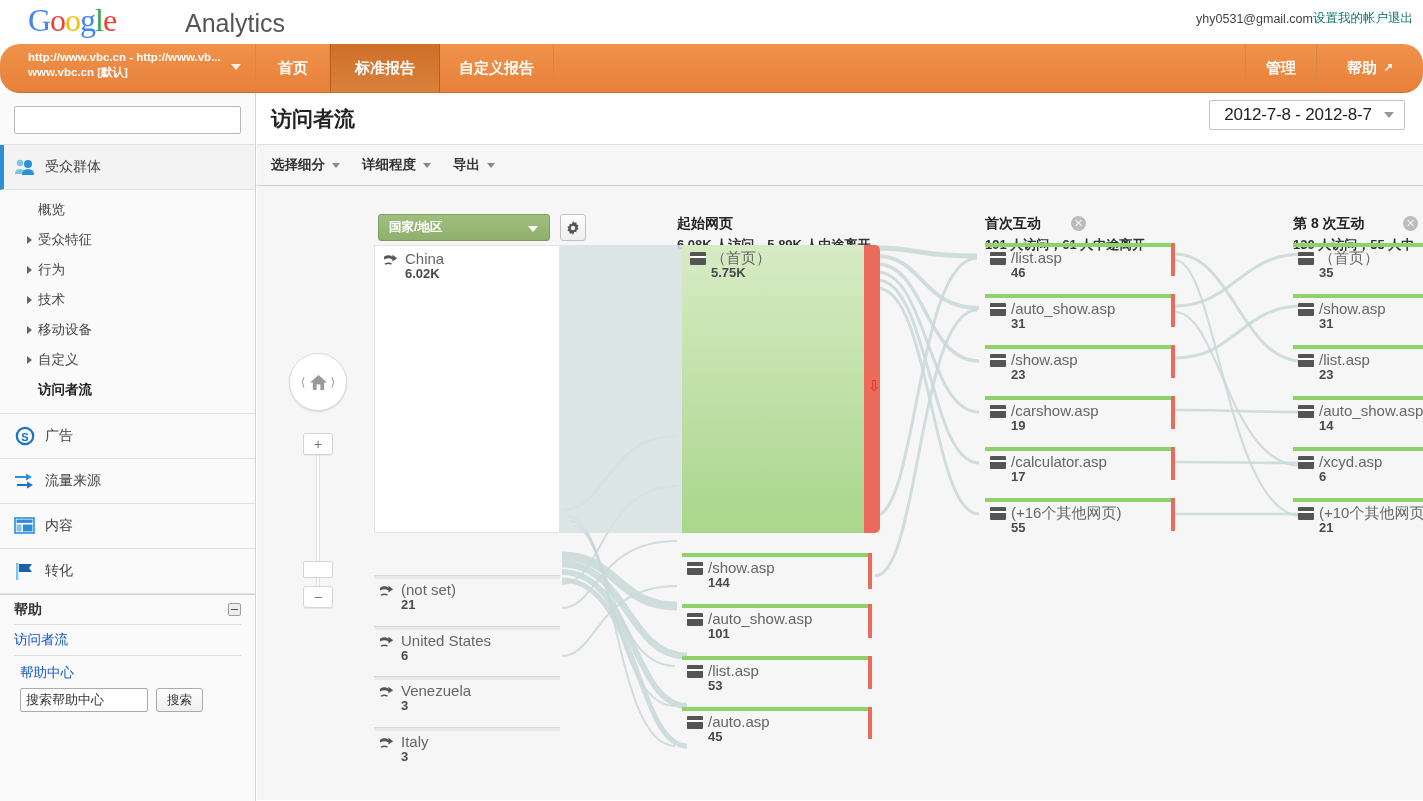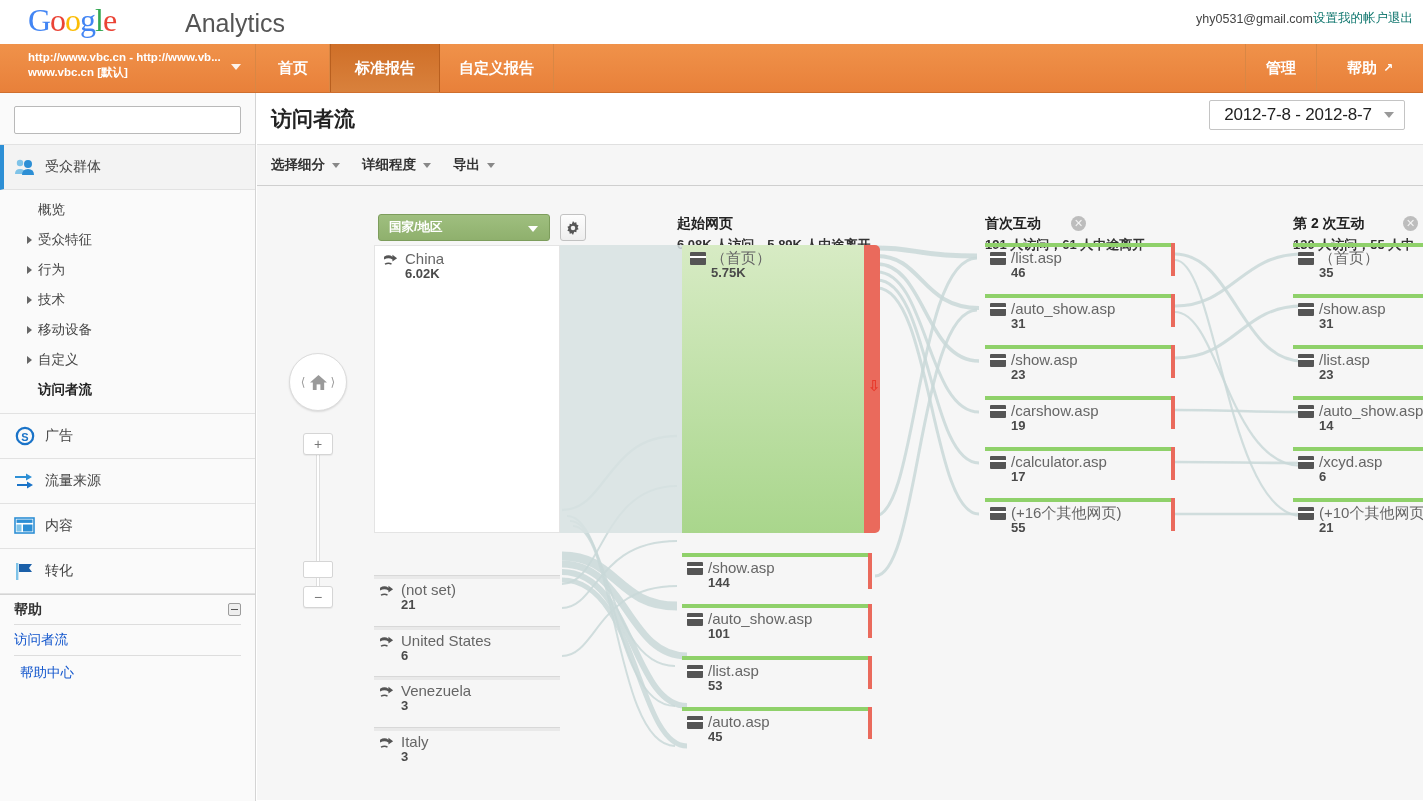--- a/index.html
+++ b/index.html
@@ -42,20 +42,21 @@
     display: flex; align-items: center; 
   }
   #account-area .email { color: #444; }
   #account-area a { color: #0f766e; text-decoration: none; cursor: pointer; }
 
   
   #orangebar {
     position: absolute; left: 0; top: 44px; width: 1423px; height: 49px;
     background: linear-gradient(to bottom, #f0924a 0%, #e8803a 100%);
     border-bottom: 1px solid #cf6f2e;
+    border-radius: 20px;
   }
   #profile-select {
     position: absolute; left: 0; top: 0; width: 256px; height: 48px;
     border-right: 1px solid #d98744;
     cursor: pointer;
     color: #fff;
   }
   #profile-select .ptext {
     position: absolute; left: 28px; top: 6px; width: 200px;
     font-size: 11.5px; font-weight: bold; line-height: 15px;
@@ -506,20 +507,24 @@
     <span>转化</span>
   </div>
 
   <div id="help-panel">
     <div id="help-head">
       <span>帮助</span>
       <span id="help-collapse"></span>
     </div>
     <div id="help-link">访问者流</div>
     <div id="help-center">帮助中心</div>
+    <div id="help-search-row">
+      <input id="help-search-input" value="搜索帮助中心" style="">
+      <button id="help-search-btn">搜索</button>
+    </div>
   </div>
 </div>
 
 <div id="main">
 
   <div id="page-head">
     <div id="page-title">访问者流</div>
     <div id="daterange">
       <span class="dr-text">2012-7-8 - 2012-8-7</span>
       <span class="caret"></span>
@@ -614,21 +619,21 @@
       <div class="ch-sub">6.08K 人访问，5.89K 人中途离开</div>
     </div>
 
     <div class="col-head" style="left:728px;">
       <div class="ch-title">首次互动</div>
       <div class="ch-sub">191 人访问，61 人中途离开</div>
       <div class="ch-close" style="left:86px;">✕</div>
     </div>
 
     <div class="col-head" style="left:1036px;">
-      <div class="ch-title">第 2 次互动</div>
+      <div class="ch-title">第 8 次互动</div>
       <div class="ch-sub">130 人访问，55 人中</div>
       <div class="ch-close" style="left:110px;">✕</div>
     </div>
 
     <div class="block-china" style="left:117px; top:59px; width:186px; height:288px;">
       <div class="node-label" style="left:8px; top:6px;">
         <svg class="ctry-icon" viewBox="0 0 18 15">
           <path d="M1 4 q5 -3 9 0 l0-2 5 3.5 -5 3.5 0-2 q-4 -2.5 -9 0z" fill="#555"></path>
           <path d="M2 12 q4 -2 7 0" stroke="#555" stroke-width="1.6" fill="none"></path>
         </svg>

